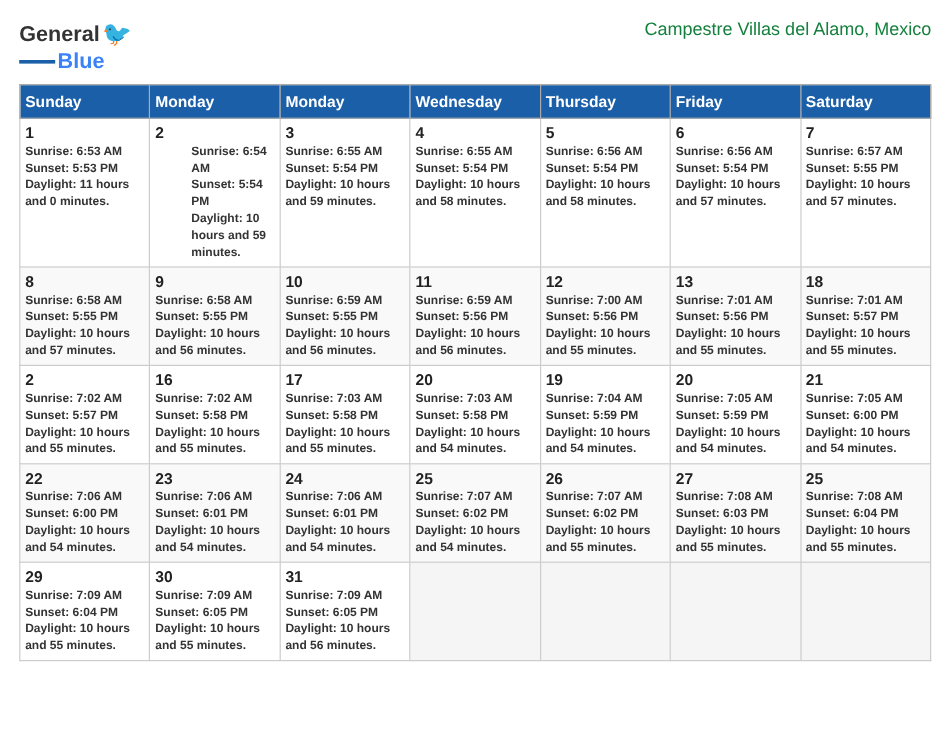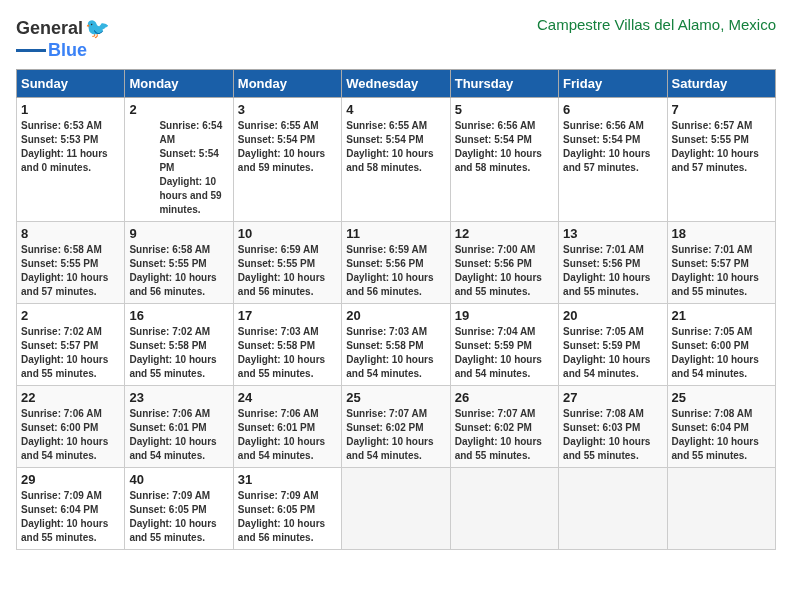--- a/index.html
+++ b/index.html
@@ -310,21 +310,21 @@
           </td>
         </tr>
         <tr>
           <td>
             <span class="day-number">29</span>
             <div class="day-info" style="white-space: pre-line;">Sunrise: 7:09 AM
 Sunset: 6:04 PM
 Daylight: 10 hours and 55 minutes.</div>
           </td>
           <td>
-            <span class="day-number">40</span>
+            <span class="day-number">30</span>
             <div class="day-info" style="white-space: pre-line;">Sunrise: 7:09 AM
 Sunset: 6:05 PM
 Daylight: 10 hours and 55 minutes.</div>
           </td>
           <td>
             <span class="day-number">31</span>
             <div class="day-info" style="white-space: pre-line;">Sunrise: 7:09 AM
 Sunset: 6:05 PM
 Daylight: 10 hours and 56 minutes.</div>
           </td>

